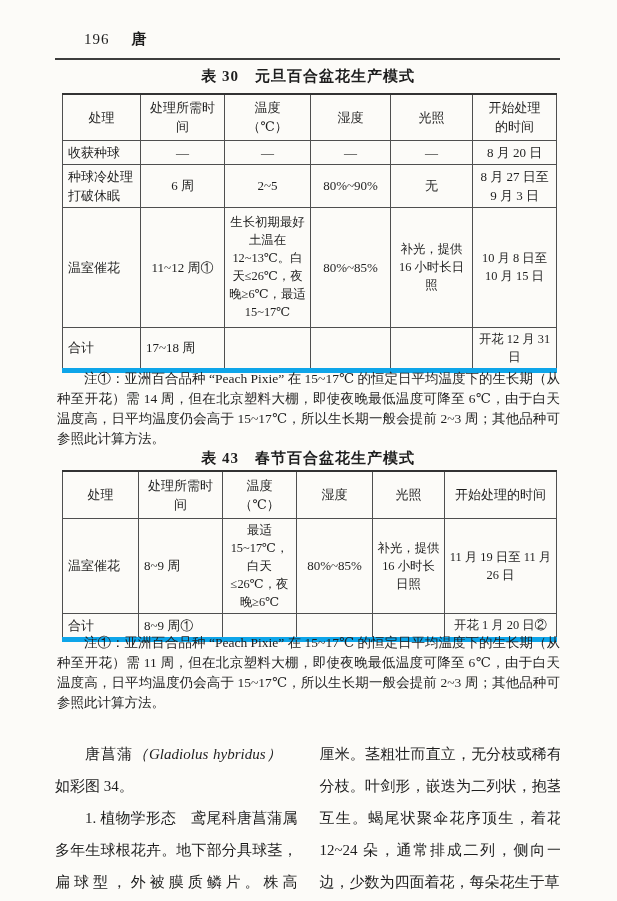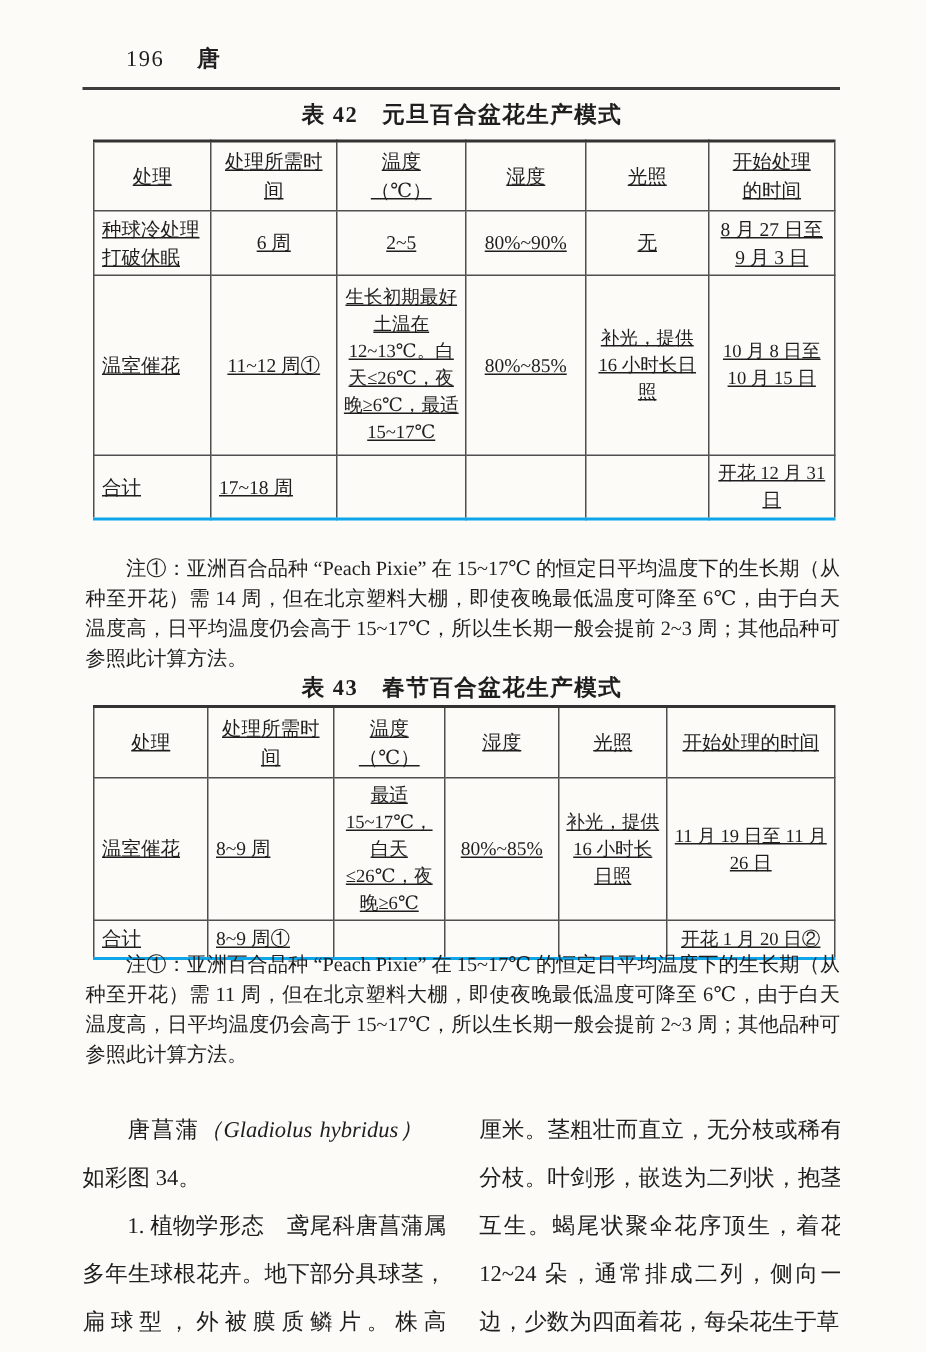--- a/index.html
+++ b/index.html
@@ -18,21 +18,21 @@
   .head-rule { position:absolute; top:58px; left:55px; width:505px; height:2px; background:#3d3d3d; }
 
   
   .tbl-caption { position:absolute; left:57px; width:502px; text-align:center;
                  font-weight:bold; font-size:15px; letter-spacing:1px; }
   .cap42 { top:67px; }
   .cap43 { top:449px; }
 
   
   table { position:absolute; left:62px; width:494px; border-collapse:collapse; table-layout:fixed;
-          border-top:2px solid #333; border-bottom:2px solid #0ea5e9;text-decoration:underline; }
+          border-top:2px solid #333; border-bottom:5px solid #0ea5e9; }
   #t42 { top:93px; }
   #t43 { top:470px; }
   th,td { border:1px solid #4f4f4f; font-size:13px; line-height:19px;
           vertical-align:middle; text-align:center; padding:2px 4px; font-weight:400; }
   th { white-space:pre-line; }
   td.c0 { text-align:left; padding-left:5px; }
   td.tl { text-align:center; font-size:12.4px; line-height:18px; }
   tr.hH42 { height:46px; } tr.h23 { height:23px; } tr.h42 { height:42px; }
   tr.h120 { height:120px; } tr.h43e { height:43px; }
   tr.hH43 { height:47px; } tr.h64 { height:64px; } tr.h26 { height:26px; }
@@ -62,21 +62,21 @@
 </head>
 <body>
 
 <div class="page">
 
   <div class="page-head">
     <span class="num">196</span><span class="chap">唐</span>
   </div>
   <div class="head-rule"></div>
 
-  <div class="tbl-caption cap42">表 42　元旦百合盆花生产模式</div>
+  <div class="tbl-caption cap42">表 30　元旦百合盆花生产模式</div>
 
   <table id="t42">
     <colgroup>
       <col style="width:78px">
         <col style="width:84px">
         <col style="width:86px">
       <col style="width:80px">
         <col style="width:82px">
         <col style="width:84px">
     </colgroup>
@@ -86,20 +86,28 @@
         <th>处理所需时间</th>
         <th>温度
 （℃）</th>
         <th>湿度</th>
         <th>光照</th>
         <th>开始处理
 的时间</th>
       </tr>
     </thead>
     <tbody>
+      <tr class="h23">
+        <td class="c0">收获种球</td>
+        <td>—</td>
+        <td>—</td>
+        <td>—</td>
+        <td>—</td>
+        <td>8 月 20 日</td>
+      </tr>
       <tr class="h42">
         <td class="c0">种球冷处理打破休眠</td>
         <td>6 周</td>
         <td>2~5</td>
         <td>80%~90%</td>
         <td>无</td>
         <td>8 月 27 日至 9 月 3 日</td>
       </tr>
       <tr class="h120">
         <td class="c0">温室催花</td>

